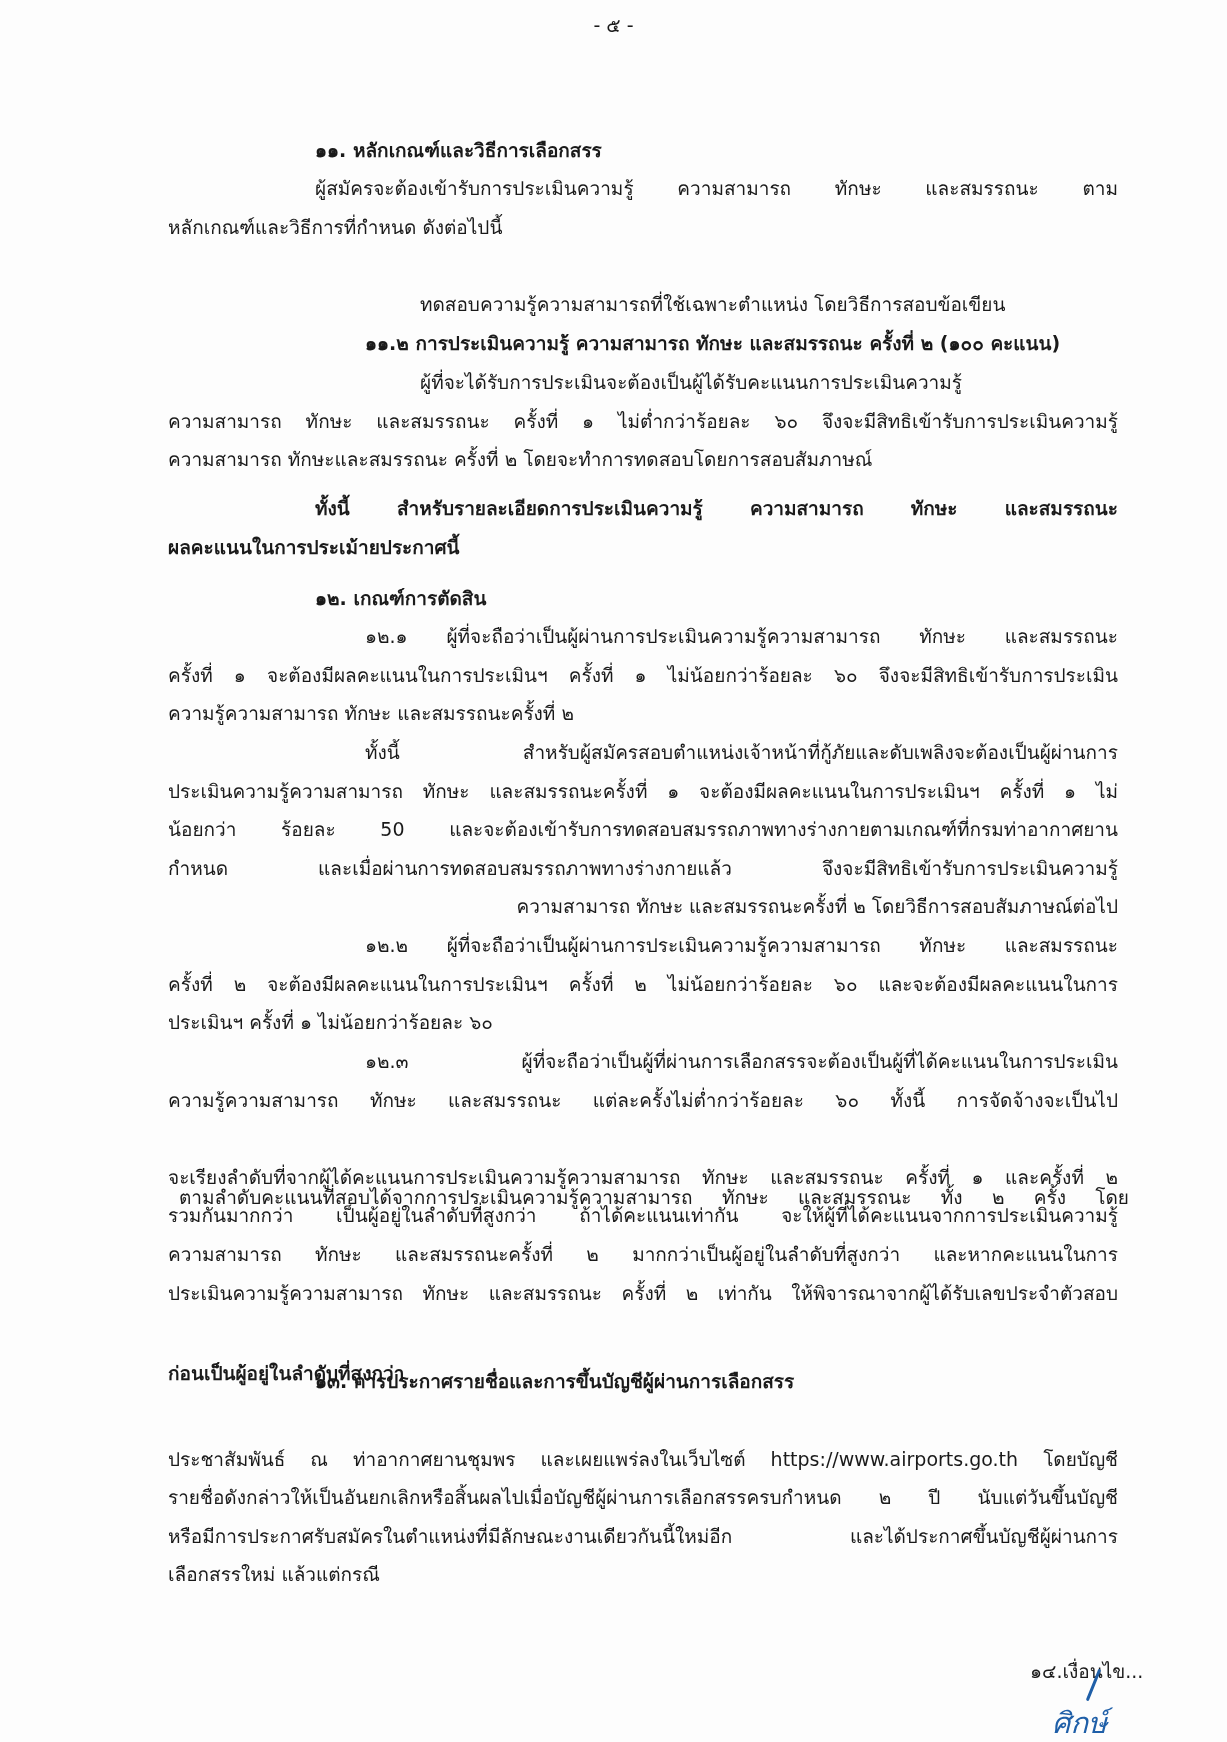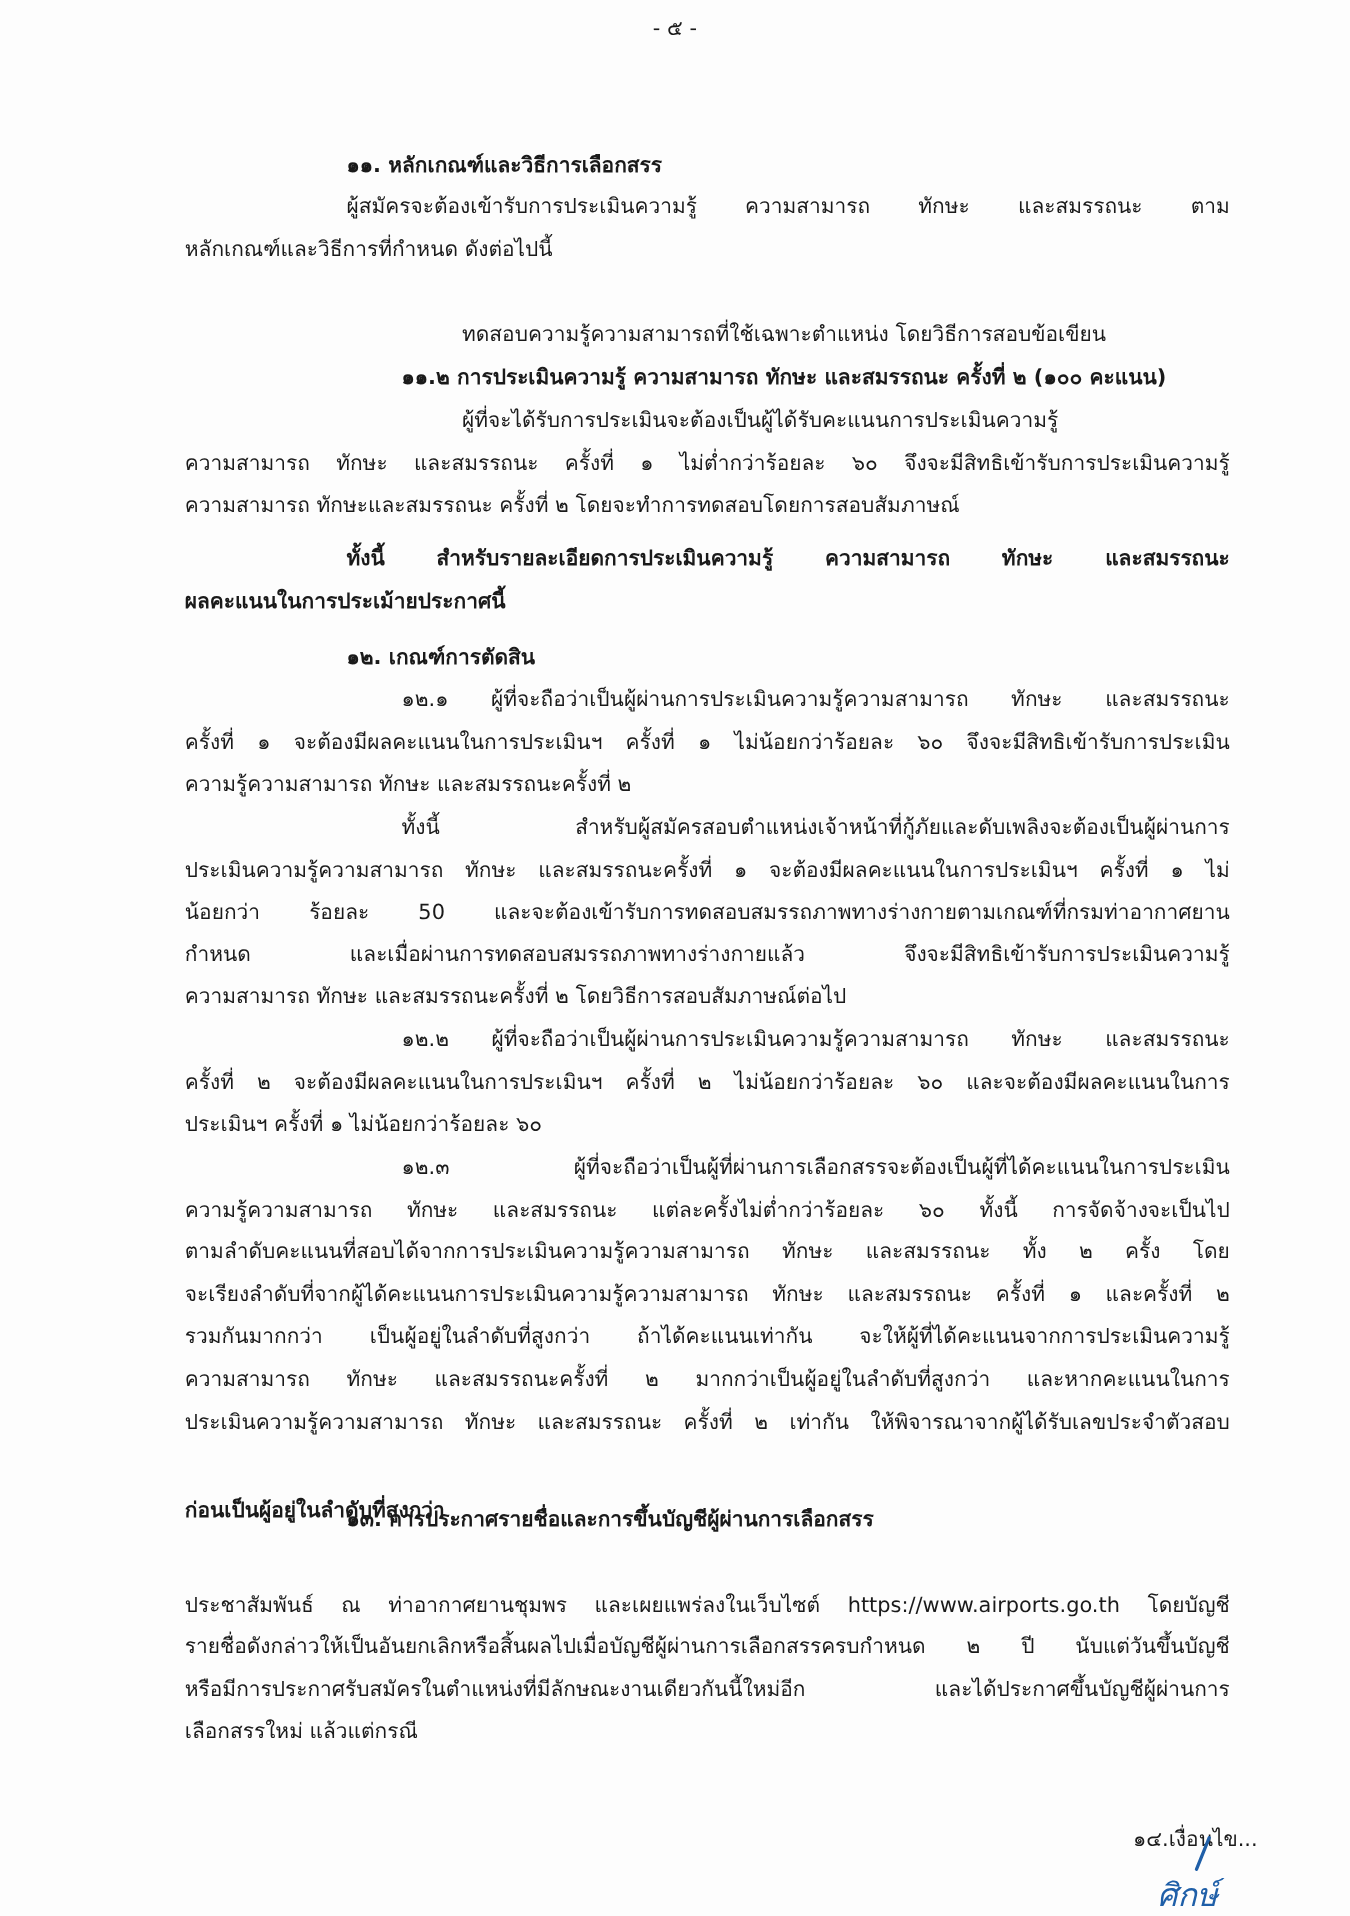--- a/index.html
+++ b/index.html
@@ -53,29 +53,29 @@
   <div class="line bold" style="left:315px;top:585px;">๑๒. เกณฑ์การตัดสิน</div>
 
   <div class="line just" style="left:365px;width:753px;top:623px;">๑๒.๑ ผู้ที่จะถือว่าเป็นผู้ผ่านการประเมินความรู้ความสามารถ  ทักษะ  และสมรรถนะ</div>
   <div class="line just" style="top:662px;">ครั้งที่ ๑ จะต้องมีผลคะแนนในการประเมินฯ ครั้งที่ ๑ ไม่น้อยกว่าร้อยละ ๖๐ จึงจะมีสิทธิเข้ารับการประเมิน</div>
   <div class="line" style="top:700px;">ความรู้ความสามารถ  ทักษะ และสมรรถนะครั้งที่ ๒</div>
 
   <div class="line just" style="left:365px;width:753px;top:739px;">ทั้งนี้ สำหรับผู้สมัครสอบตำแหน่งเจ้าหน้าที่กู้ภัยและดับเพลิงจะต้องเป็นผู้ผ่านการ</div>
   <div class="line just" style="top:778px;">ประเมินความรู้ความสามารถ ทักษะ และสมรรถนะครั้งที่ ๑ จะต้องมีผลคะแนนในการประเมินฯ ครั้งที่ ๑ ไม่</div>
   <div class="line just" style="top:816px;">น้อยกว่า ร้อยละ 50 และจะต้องเข้ารับการทดสอบสมรรถภาพทางร่างกายตามเกณฑ์ที่กรมท่าอากาศยาน</div>
   <div class="line just" style="top:855px;">กำหนด และเมื่อผ่านการทดสอบสมรรถภาพทางร่างกายแล้ว จึงจะมีสิทธิเข้ารับการประเมินความรู้</div>
-  <div class="line" style="top:893px;">ความสามารถ ทักษะ และสมรรถนะครั้งที่ ๒ โดยวิธีการสอบสัมภาษณ์ต่อไป</div>
+  <div class="line" style="top:893px;text-align:right;">ความสามารถ ทักษะ และสมรรถนะครั้งที่ ๒ โดยวิธีการสอบสัมภาษณ์ต่อไป</div>
 
   <div class="line just" style="left:365px;width:753px;top:932px;">๑๒.๒ ผู้ที่จะถือว่าเป็นผู้ผ่านการประเมินความรู้ความสามารถ  ทักษะ  และสมรรถนะ</div>
   <div class="line just" style="top:971px;">ครั้งที่ ๒ จะต้องมีผลคะแนนในการประเมินฯ ครั้งที่ ๒ ไม่น้อยกว่าร้อยละ ๖๐ และจะต้องมีผลคะแนนในการ</div>
   <div class="line" style="top:1009px;">ประเมินฯ ครั้งที่ ๑ ไม่น้อยกว่าร้อยละ ๖๐</div>
 
   <div class="line just" style="left:365px;width:753px;top:1048px;">๑๒.๓ ผู้ที่จะถือว่าเป็นผู้ที่ผ่านการเลือกสรรจะต้องเป็นผู้ที่ได้คะแนนในการประเมิน</div>
   <div class="line just" style="top:1087px;">ความรู้ความสามารถ ทักษะ และสมรรถนะ แต่ละครั้งไม่ต่ำกว่าร้อยละ ๖๐ ทั้งนี้ การจัดจ้างจะเป็นไป</div>
-  <div class="line just" style="top:1125px;">ตามลำดับคะแนนที่สอบได้จากการประเมินความรู้ความสามารถ ทักษะ และสมรรถนะ ทั้ง ๒ ครั้ง โดย</div>
+  <div class="line just" style="top:1184px;margin-left:11px;">ตามลำดับคะแนนที่สอบได้จากการประเมินความรู้ความสามารถ ทักษะ และสมรรถนะ ทั้ง ๒ ครั้ง โดย</div>
   <div class="line just" style="top:1164px;">จะเรียงลำดับที่จากผู้ได้คะแนนการประเมินความรู้ความสามารถ ทักษะ และสมรรถนะ ครั้งที่ ๑ และครั้งที่ ๒</div>
   <div class="line just" style="top:1202px;">รวมกันมากกว่า เป็นผู้อยู่ในลำดับที่สูงกว่า ถ้าได้คะแนนเท่ากัน จะให้ผู้ที่ได้คะแนนจากการประเมินความรู้</div>
   <div class="line just" style="top:1241px;">ความสามารถ ทักษะ และสมรรถนะครั้งที่ ๒ มากกว่าเป็นผู้อยู่ในลำดับที่สูงกว่า และหากคะแนนในการ</div>
   <div class="line just" style="top:1280px;">ประเมินความรู้ความสามารถ ทักษะ และสมรรถนะ ครั้งที่ ๒ เท่ากัน ให้พิจารณาจากผู้ได้รับเลขประจำตัวสอบ</div>
   <div class="line" style="top:1360px;font-weight:bold;">ก่อนเป็นผู้อยู่ในลำดับที่สูงกว่า</div>
 
   <div class="line bold" style="left:315px;top:1368px;">๑๓. การประกาศรายชื่อและการขึ้นบัญชีผู้ผ่านการเลือกสรร</div>
   <div class="line just" style="top:1446px;">ประชาสัมพันธ์ ณ ท่าอากาศยานชุมพร และเผยแพร่ลงในเว็บไซต์ https://www.airports.go.th โดยบัญชี</div>
   <div class="line just" style="top:1484px;">รายชื่อดังกล่าวให้เป็นอันยกเลิกหรือสิ้นผลไปเมื่อบัญชีผู้ผ่านการเลือกสรรครบกำหนด ๒ ปี นับแต่วันขึ้นบัญชี</div>
   <div class="line just" style="top:1523px;">หรือมีการประกาศรับสมัครในตำแหน่งที่มีลักษณะงานเดียวกันนี้ใหม่อีก และได้ประกาศขึ้นบัญชีผู้ผ่านการ</div>

